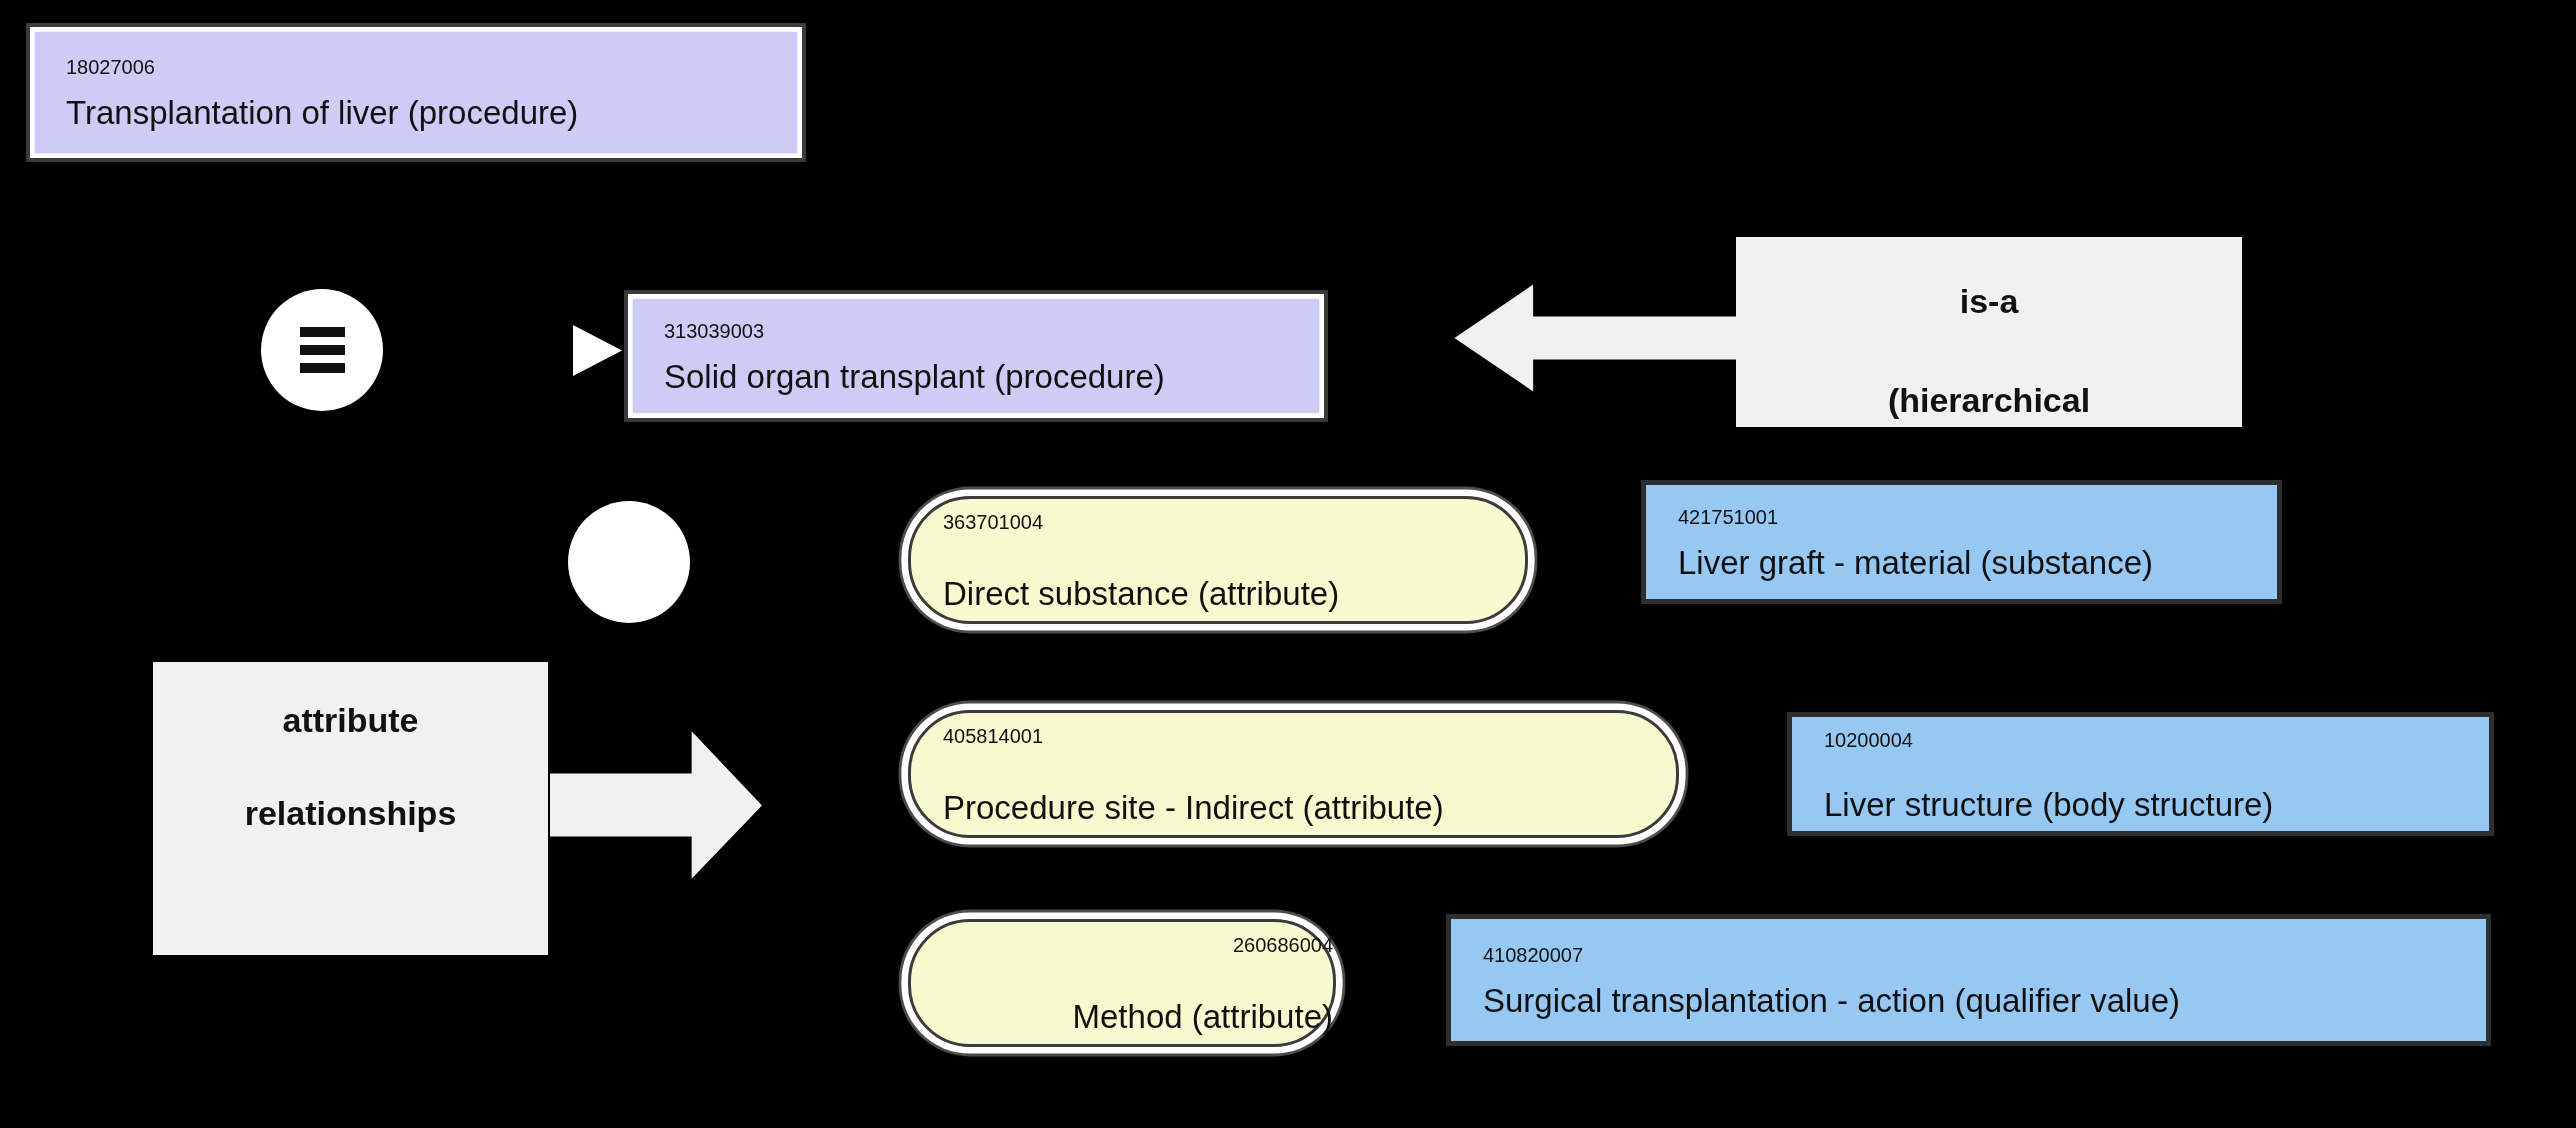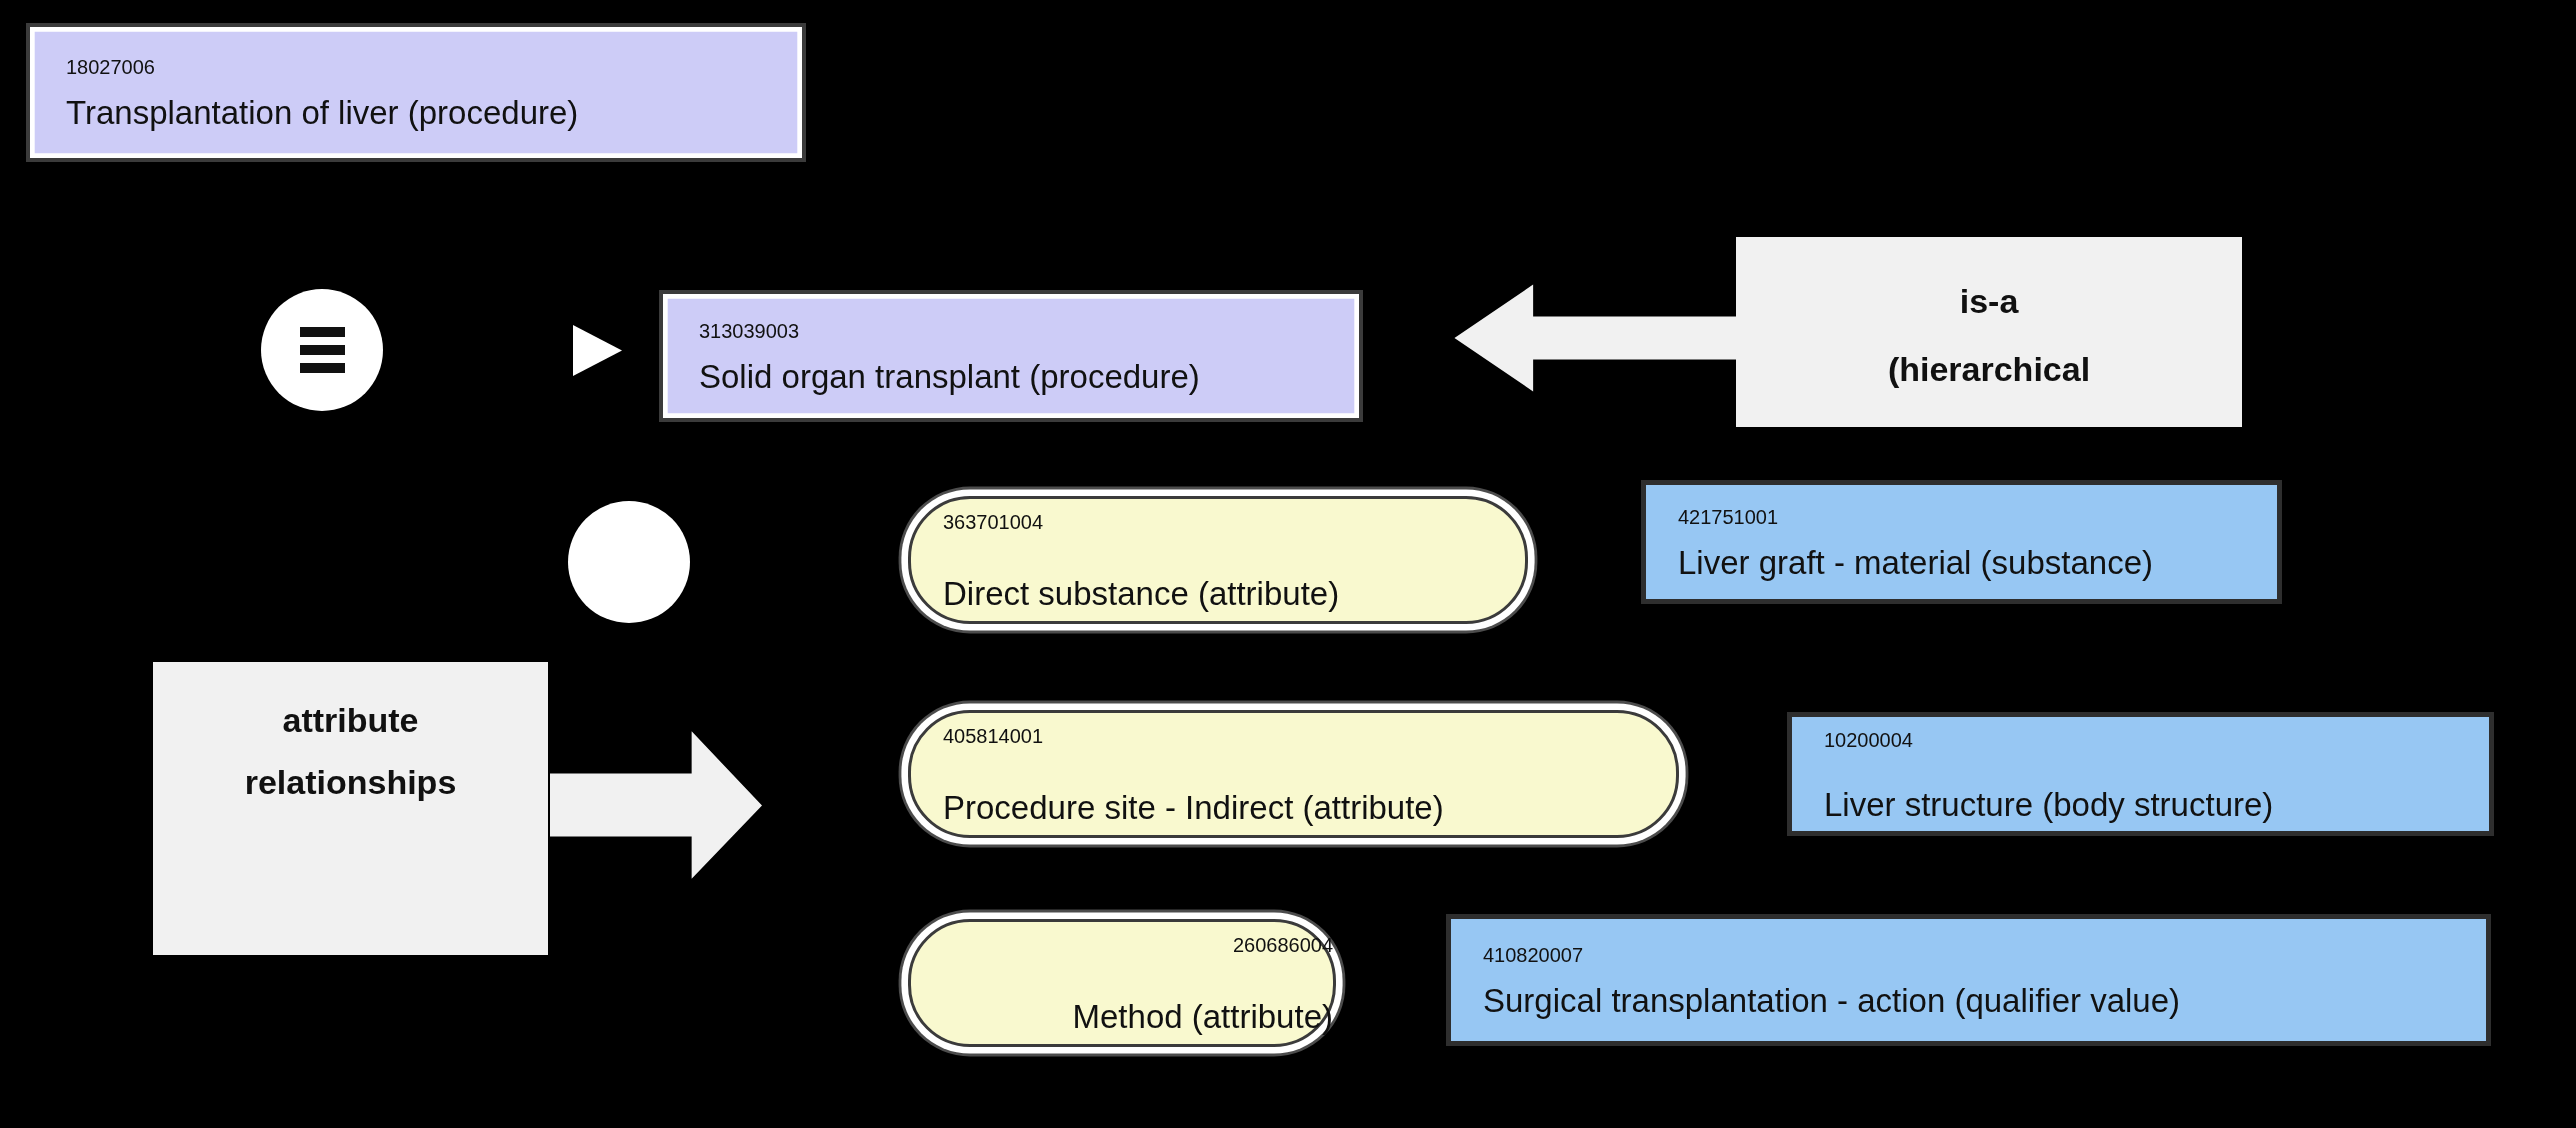--- a/index.html
+++ b/index.html
@@ -21,21 +21,21 @@
   .clabel{font-size:33px;line-height:41px;}
 
   
   .purple{
     background:var(--purple,#cdccf7);
     border:4.7px solid var(--border-dark,#3b3b3b);
     box-shadow:inset 0 0 0 4.7px #fff;
     padding-left:36px;
   }
   .box-a{left:26px;top:22.6px;width:780px;height:139px;}
-  .box-b{left:659px;top:290px;width:704px;height:132px;}
+  .box-b{left:624px;top:290px;width:704px;height:132px;}
 
   
   .pill{
     background:var(--yellow,#f9f9cf);
     border:3.8px solid var(--border-dark,#3b3b3b);
     border-radius:62px;
     box-shadow:0 0 0 6.6px #fff,0 0 0 9.4px #4c4c4c;
     padding-left:32px;
     gap:35px;
   }
@@ -51,21 +51,21 @@
   }
   .blue-1{left:1641px;top:480px;width:641px;height:124px;}
   .blue-2{left:1787px;top:712px;width:707px;height:124px;gap:28px;}
   .blue-3{left:1446px;top:914px;width:1045px;height:132px;}
 
   
   .graybox{
     background:var(--gray,#f1f1f1);
     font-weight:bold;font-size:34px;
     text-align:center;
-    display:flex;flex-direction:column;align-items:center;
+    display:flex;flex-direction:column;align-items:center;gap:31px;
   }
   .isa-box{left:1736px;top:237px;width:506px;height:190px;line-height:68px;padding-top:30px;}
   .attr-box{left:153px;top:662px;width:395px;height:293px;line-height:62px;padding-top:27px;}
 
   
   .circle{
     background:#fff;border-radius:50%;
     width:122px;height:122px;
     display:flex;flex-direction:column;align-items:center;justify-content:center;gap:8.5px;
   }

